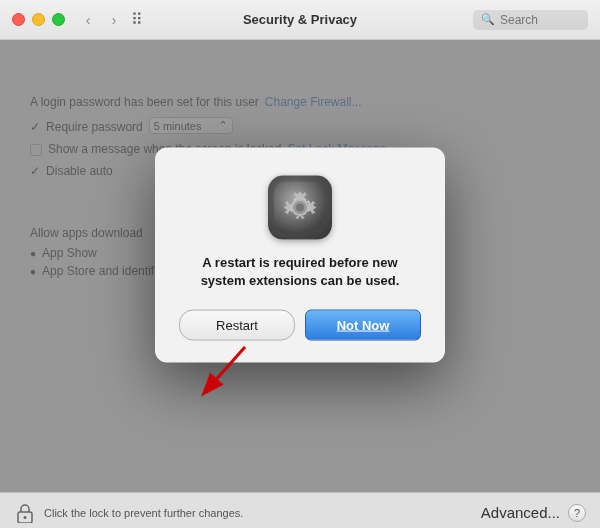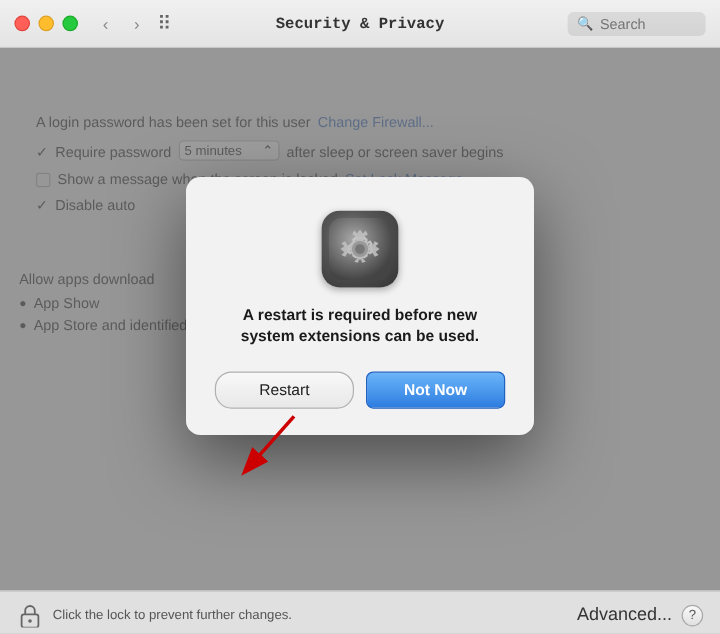--- a/index.html
+++ b/index.html
@@ -61,21 +61,20 @@
       border: none;
       cursor: pointer;
     }
     .title-text {
       position: absolute;
       left: 50%;
       transform: translateX(-50%);
       font-size: 13px;
       font-weight: 600;
       color: #333;
-      font-family: Liberation Mono, monospace;
     }
     .search-bar {
       margin-left: auto;
       display: flex;
       align-items: center;
       background: rgba(0,0,0,0.08);
       border-radius: 5px;
       padding: 3px 8px;
       gap: 5px;
     }
@@ -225,20 +224,21 @@
       flex: 1;
       padding: 7px 10px;
       background: linear-gradient(to bottom, #6cb5f9, #2d7de0);
       border: 1px solid #2060c0;
       border-radius: 6px;
       font-size: 13px;
       color: #fff;
       cursor: pointer;
       font-family: inherit;
       font-weight: 600;
+      text-decoration: underline;
     }
 
     
     .arrow-indicator {
       position: absolute;
       z-index: 15;
       bottom: 95px;
       left: 185px;
       width: 60px;
       height: 60px;
@@ -282,21 +282,21 @@
       font-size: 11px;
       color: #555;
       display: flex;
       align-items: center;
       justify-content: center;
       cursor: pointer;
     }
 
     
     .lower-content {
-      padding: 10px 16px;
+      padding: 10px 30px;
       opacity: 0.5;
     }
     .section-label {
       font-size: 12px;
       color: #333;
       margin-bottom: 6px;
     }
     .bullet-row {
       display: flex;
       align-items: center;
@@ -342,21 +342,20 @@
       <span>A login password has been set for this user</span>
       <span class="link">Change Firewall...</span>
     </div>
     <div class="row">
       <span class="checkmark">✓</span>
       <span>Require password</span>
       <span class="popup-select">
         <span>5 minutes</span>
         <span>⌃</span>
       </span>
-      <span>after sleep or screen saver begins</span>
     </div>
     <div class="row">
       <span class="checkbox"></span>
       <span>Show a message when the screen is locked</span>
       <span class="link">Set Lock Message...</span>
     </div>
     <div class="row">
       <span class="checkmark">✓</span>
       <span>Disable auto</span>
     </div>

